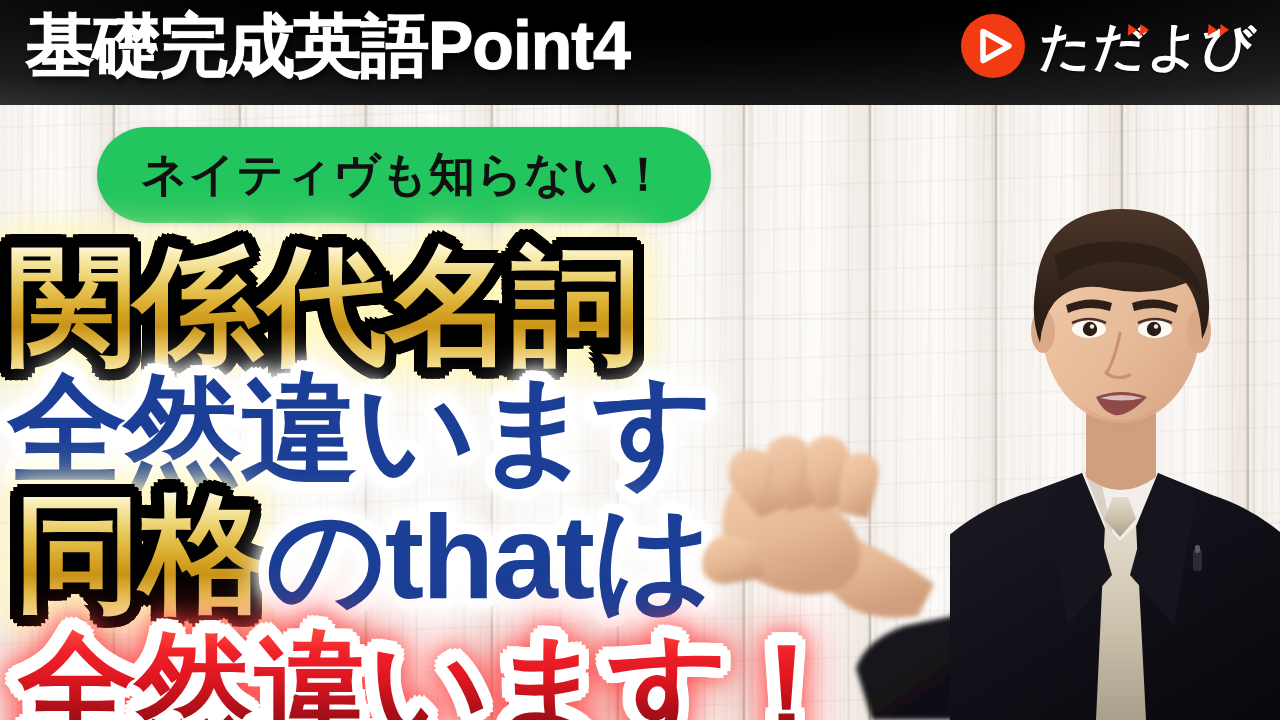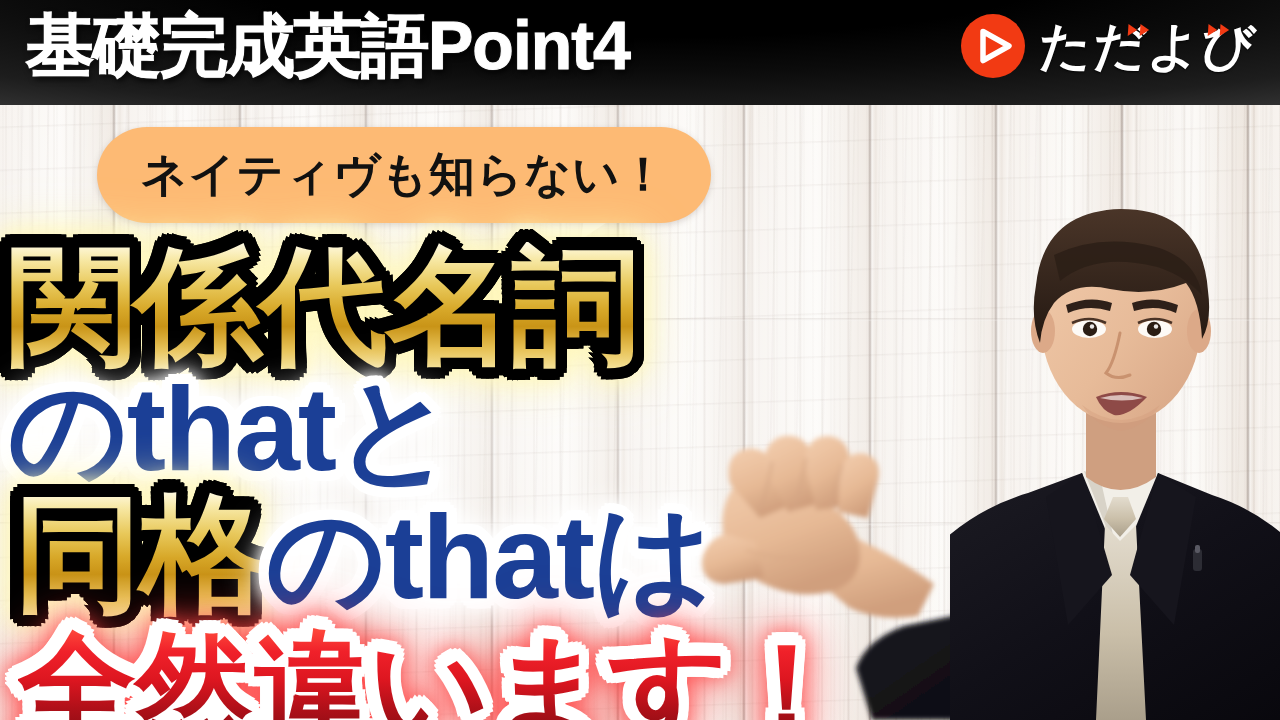--- a/index.html
+++ b/index.html
@@ -125,21 +125,21 @@
   }
   .brand-tri.t1{ left:88px;  top:4px; }
   .brand-tri.t2{ left:100px; top:4px; }
   .brand-tri.t3{ left:168px; top:4px; }
   .brand-tri.t4{ left:180px; top:4px; }
 
   
   .bubble{
     position:absolute; left:97px; top:127px;
     width:614px; height:96px;
-    background:#fdba74;
+    background:#22c55e;
     border-radius:50px/48px;
     z-index:14;
     box-shadow:0 2px 6px rgba(120,100,90,.25);
     display:flex; align-items:center; justify-content:center;text-align:center;
   }
   .bubble-text{
     font-size:46px; font-weight:bold; color:#111;
     letter-spacing:1px; line-height:1;
     white-space:nowrap;
     transform:translateY(-1px);
@@ -368,21 +368,21 @@
 
   <div class="bubble-tail"></div>
   <div class="bubble">
     <span class="bubble-text">ネイティヴも知らない！</span>
   </div>
 
   <div class="headline">
 
     <div class="hl-line l1">
       <span class="gold">関係代名詞</span>
-      <span class="navy">のthatと</span>
+      <span class="navy">全然違います</span>
     </div>
 
     <div class="hl-line l2">
       <span class="gold">同格</span>
       <span class="navy">のthatは</span>
     </div>
 
     <div class="hl-line l3">
       <span class="red">全然違います！</span>
     </div>

